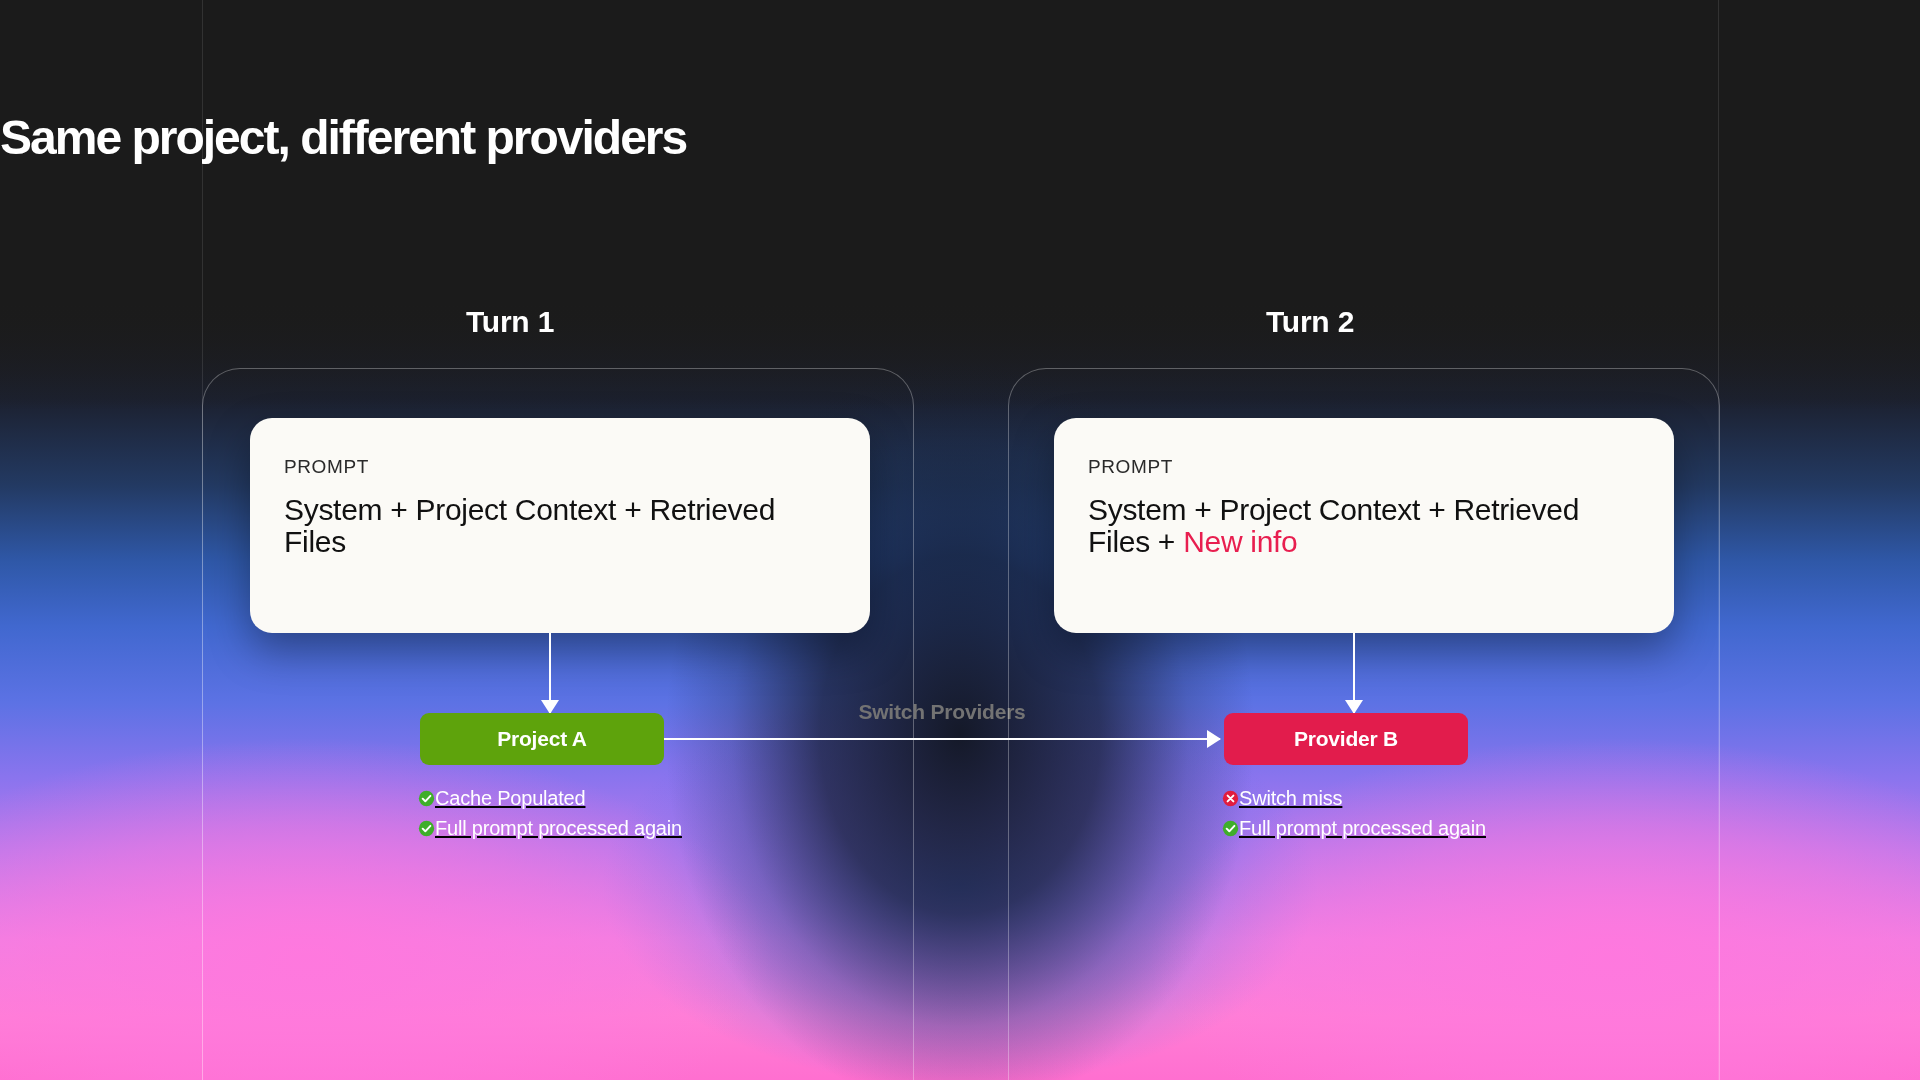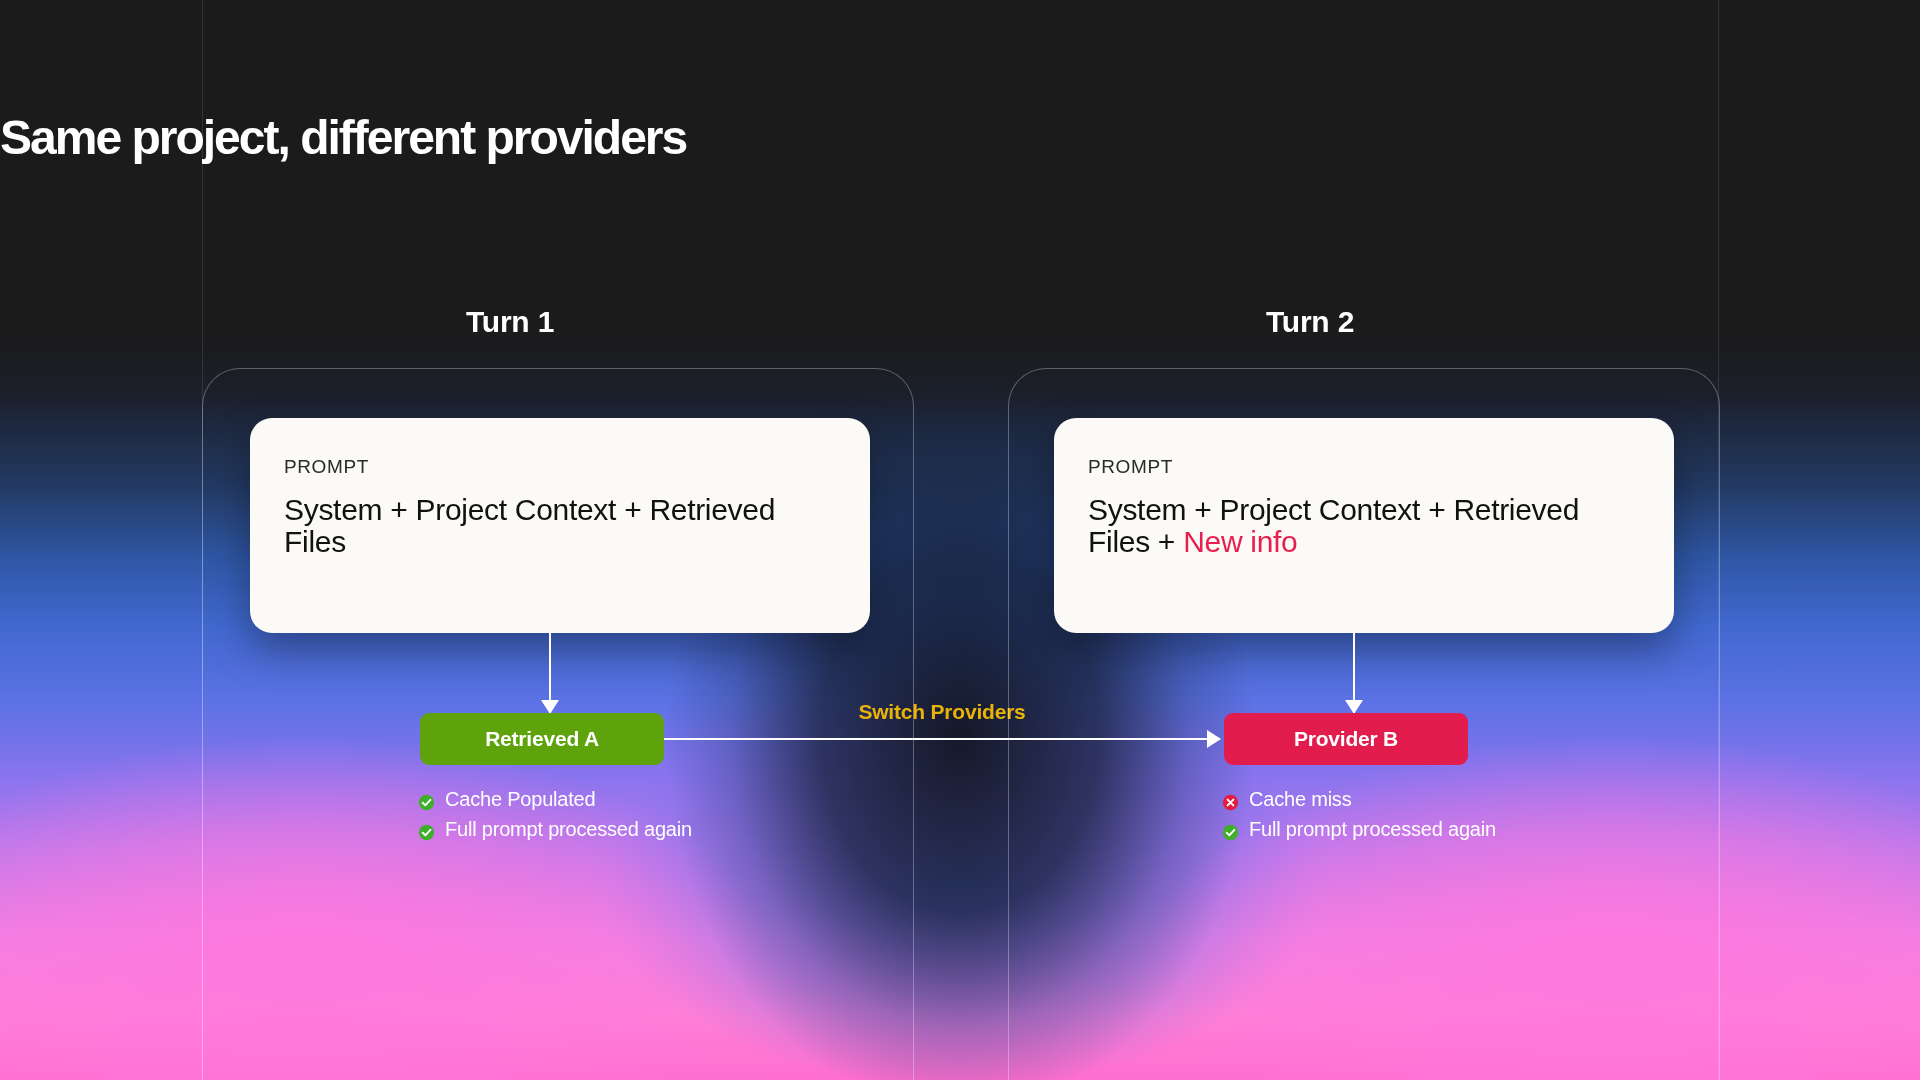--- a/index.html
+++ b/index.html
@@ -169,36 +169,36 @@
     transform:translateY(-50%);
     width:0; height:0;
     border-top:9px solid transparent;
     border-bottom:9px solid transparent;
     border-left:14px solid #ffffff;
   }
   .switch-label {
     position:absolute;
     top:700px; left:664px; width:556px;
     text-align:center;
-    color:#eab308;
+    color:#737373;
     font-size:21px;
     font-weight:bold;
     letter-spacing:-0.2px;
   }
 
   
   .status-list { position:absolute; top:786px; }
   .status-list.s1 { left:418px; }
   .status-list.s2 { left:1222px; }
 
   .status-row {
-    display:flex; align-items:flex-end;
-    gap:10px;
+    display:flex; align-items:center;
     height:25px;
     margin-bottom:5px;
+    text-decoration:underline;
   }
   .status-row span.txt {
     color:#ffffff;
     font-size:20px;
     letter-spacing:-0.2px;
     white-space:nowrap;
   }
   .ic { width:17px; height:17px; flex:0 0 17px; display:block; }
 
   
@@ -232,21 +232,21 @@
     <div class="prompt-card c1">
       <div class="prompt-kicker">PROMPT</div>
       <div class="prompt-body">
         <span>System + Project Context + Retrieved Files</span><span class="new-info"></span>
       </div>
     </div>
 
     <div class="v-arrow a1"></div>
 
     <div class="provider pa">
-      <span>Retrieved A</span>
+      <span>Project A</span>
     </div>
 
     <div class="status-list s1">
       <div class="status-row">
         <svg class="ic" viewBox="0 0 20 20">
           <circle cx="10" cy="10" r="9" fill="#3fae2a"></circle>
           <path d="M5.5 10.2 L8.6 13.3 L14.6 6.9" stroke="#ffffff" stroke-width="2.3" fill="none" stroke-linecap="round" stroke-linejoin="round"></path>
         </svg>
         <span class="txt">Cache Populated</span>
       </div>
@@ -277,21 +277,21 @@
     <div class="provider pb">
       <span>Provider B</span>
     </div>
 
     <div class="status-list s2">
       <div class="status-row">
         <svg class="ic" viewBox="0 0 20 20">
           <circle cx="10" cy="10" r="9" fill="#e11d3f"></circle>
           <path d="M6.6 6.6 L13.4 13.4 M13.4 6.6 L6.6 13.4" stroke="#ffffff" stroke-width="2.3" fill="none" stroke-linecap="round"></path>
         </svg>
-        <span class="txt">Cache miss</span>
+        <span class="txt">Switch miss</span>
       </div>
       <div class="status-row">
         <svg class="ic" viewBox="0 0 20 20">
           <circle cx="10" cy="10" r="9" fill="#3fae2a"></circle>
           <path d="M5.5 10.2 L8.6 13.3 L14.6 6.9" stroke="#ffffff" stroke-width="2.3" fill="none" stroke-linecap="round" stroke-linejoin="round"></path>
         </svg>
         <span class="txt">Full prompt processed again</span>
       </div>
     </div>
 

